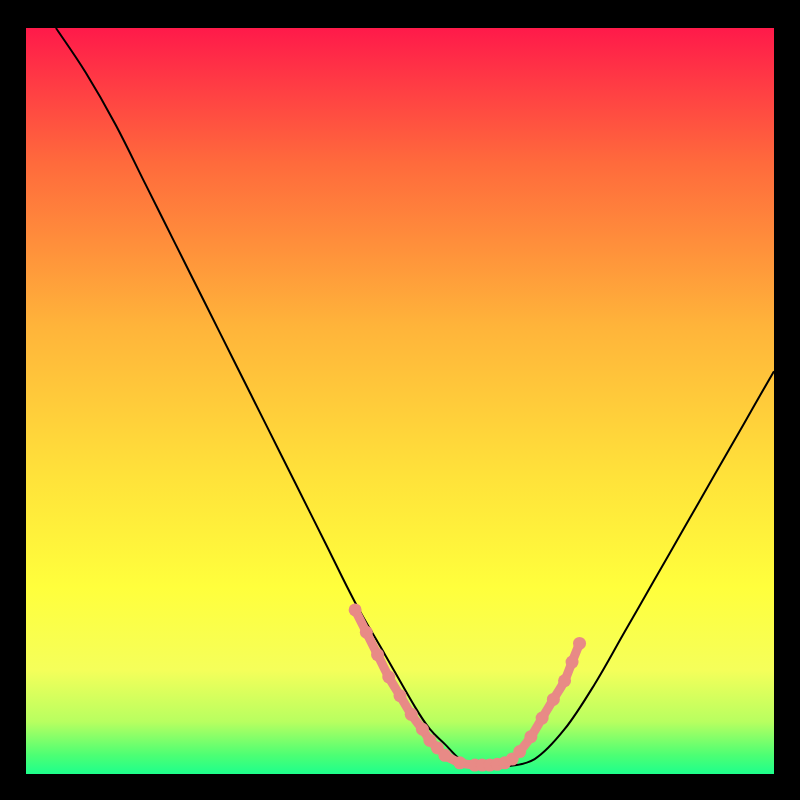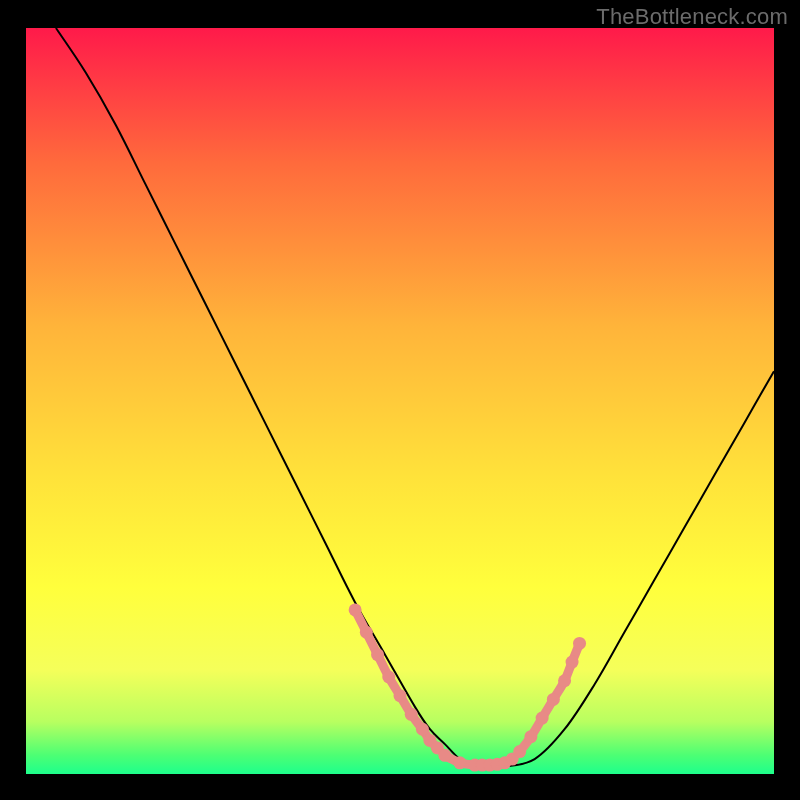--- a/index.html
+++ b/index.html
@@ -36,21 +36,20 @@
     height: 746px;
   }
   svg {
     display: block;
   }
 </style>
 </head>
 <body>
 
 <div class="frame">
-  <div class="watermark">TheBottleneck.com</div>
   <div class="plot-area">
     <svg id="chart-svg" width="748" height="746" viewBox="0 0 748 746">
         <defs>
           <linearGradient id="bg-grad" x1="0" y1="0" x2="0" y2="1">
             <stop offset="0%" stop-color="#ff1a4a"></stop>
             <stop offset="18%" stop-color="#ff6a3c"></stop>
             <stop offset="40%" stop-color="#ffb43a"></stop>
             <stop offset="60%" stop-color="#ffe23a"></stop>
             <stop offset="75%" stop-color="#ffff3c"></stop>
             <stop offset="86%" stop-color="#f5ff5a"></stop>

